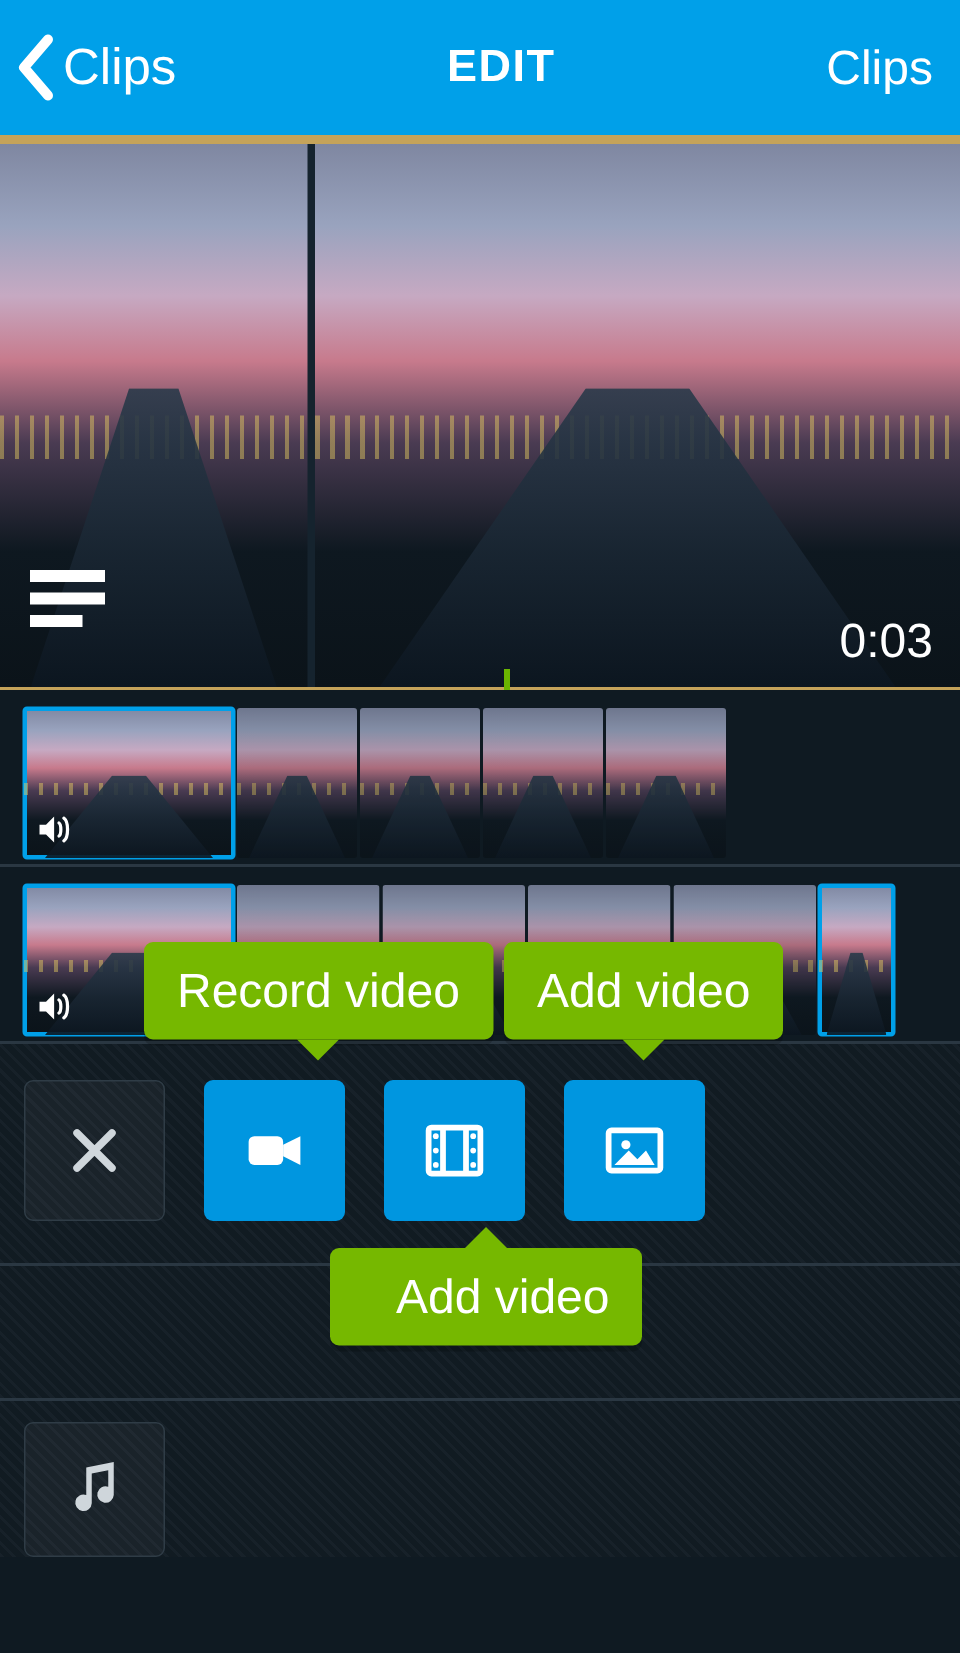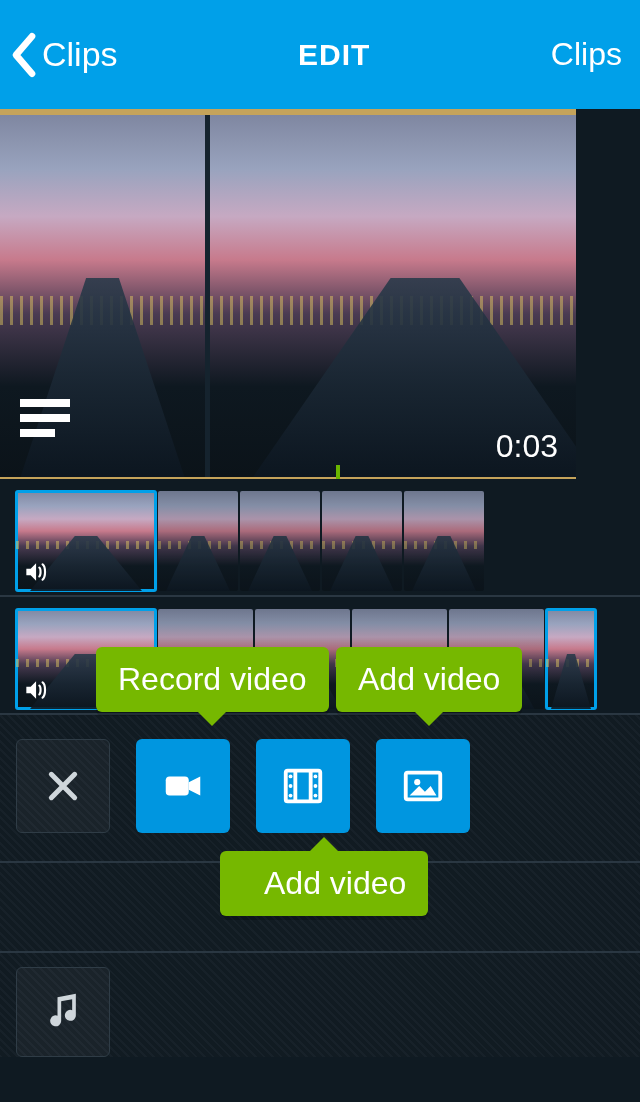--- a/index.html
+++ b/index.html
@@ -1,34 +1,34 @@
 <!DOCTYPE html>
 <html><head>
 <meta charset="utf-8">
 <style>
   * { margin:0; padding:0; box-sizing:border-box; font-family:-apple-system, Helvetica, Arial, sans-serif; }
   html,body { width:640px; height:1102px; background:#0f1a22; overflow:hidden; }
 
   
   .header {
-    width:100%; height:109px;
+    width:100%; height:90px;
     background:#00a0e9;
     display:flex; align-items:center; justify-content:space-between;
     padding:0 18px 0 8px;
     color:#fff;
   }
   .header .left { display:flex; align-items:center; }
   .header .title { font-size:30px; font-weight:700; letter-spacing:1px; }
   .header .right { font-size:32px; }
   .header .back-label { font-size:34px; margin-left:2px; }
   .chevron-left { width:32px; height:48px; display:inline-block; }
 
   
   .preview {
-    width:576px; height:370px; position:relative; overflow:hidden;
+    width:640px; height:370px; position:relative; overflow:hidden;
     background:#15232e;
     border-top:6px solid #c5a35a;
     border-bottom:2px solid #c5a35a;
   }
   .sky-grad {
     background:linear-gradient(to bottom,
       #7f87a1 0%,
       #99a3be 15%,
       #c6a9c2 28%,
       #c77a8c 40%,

